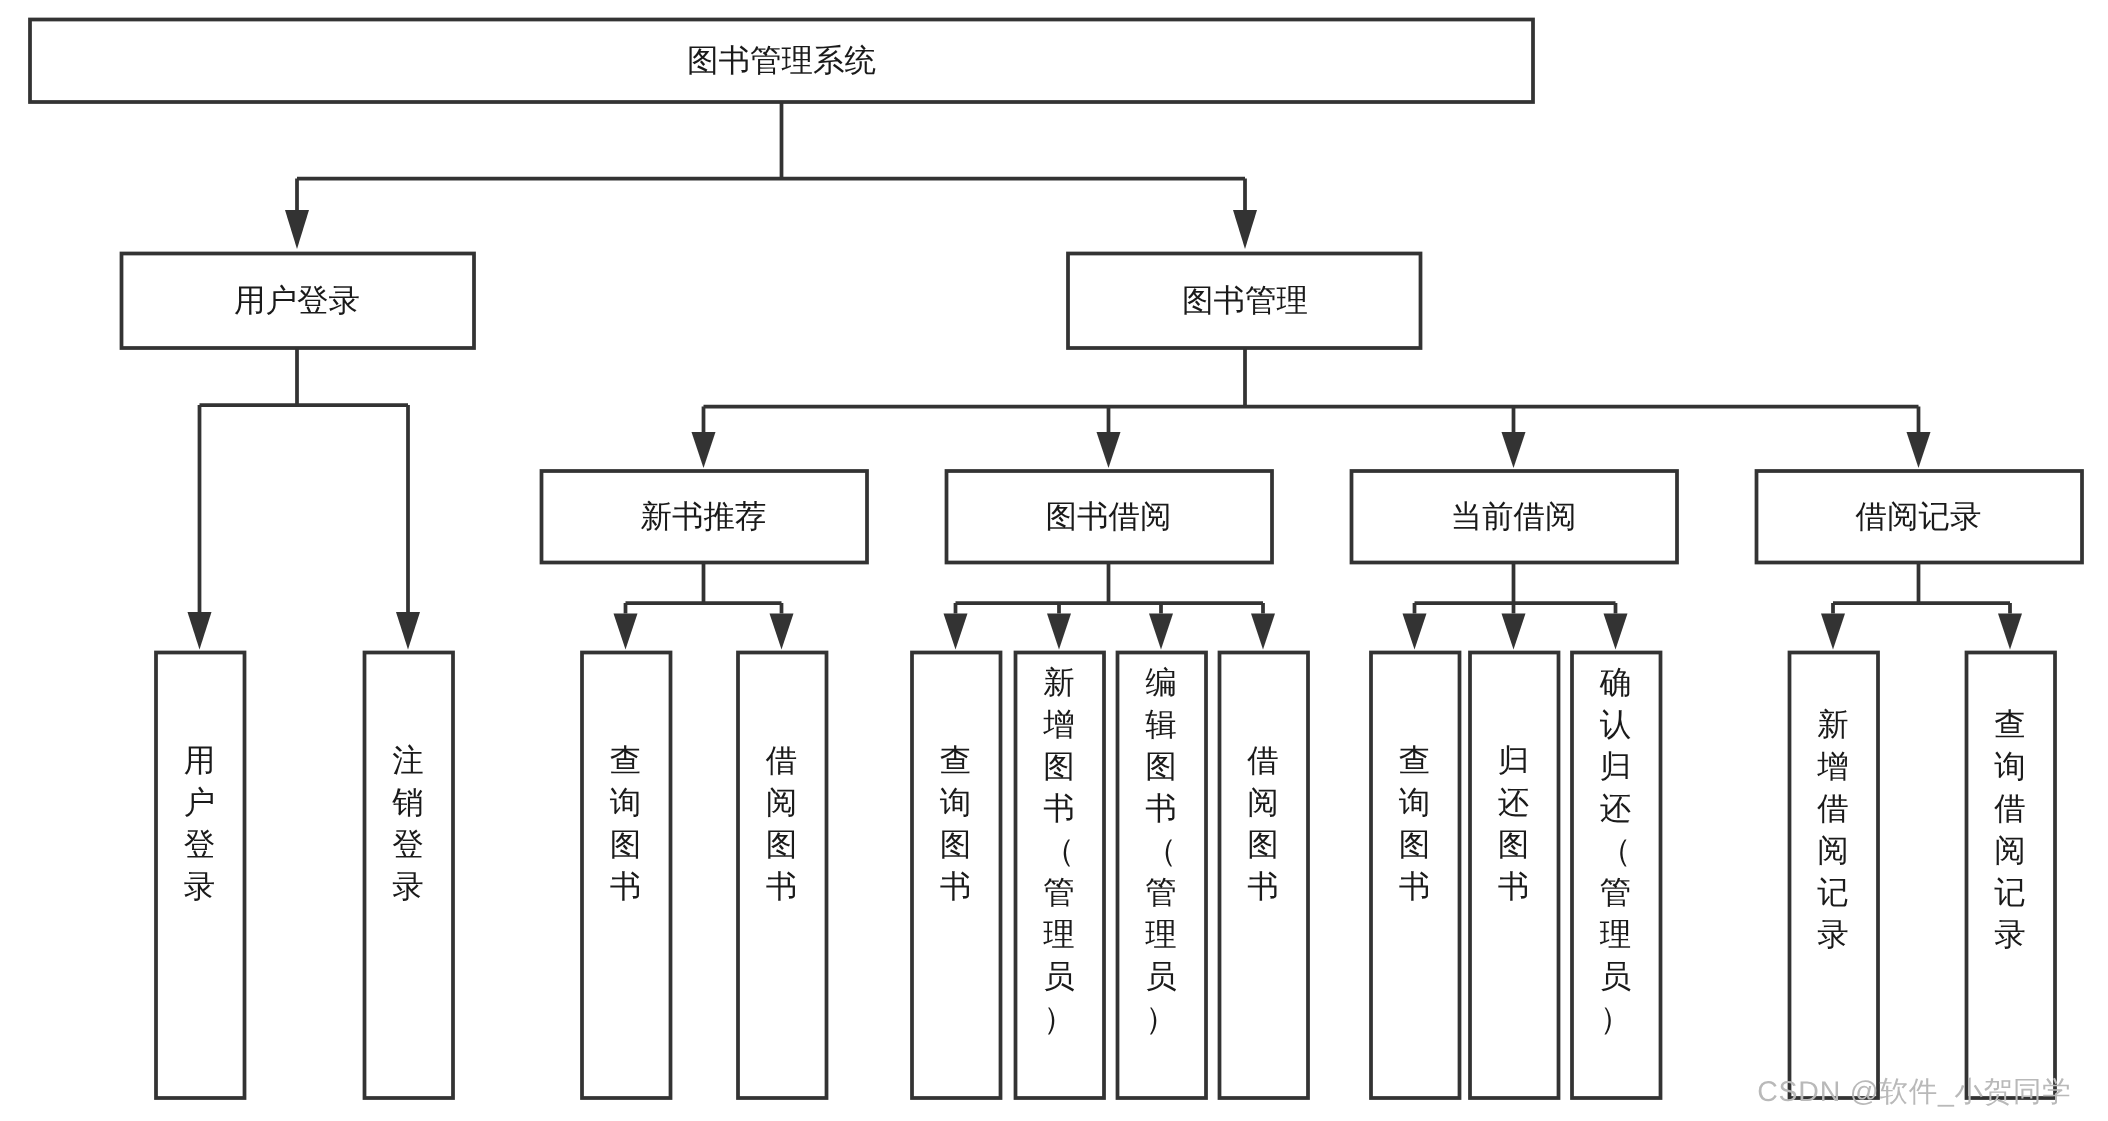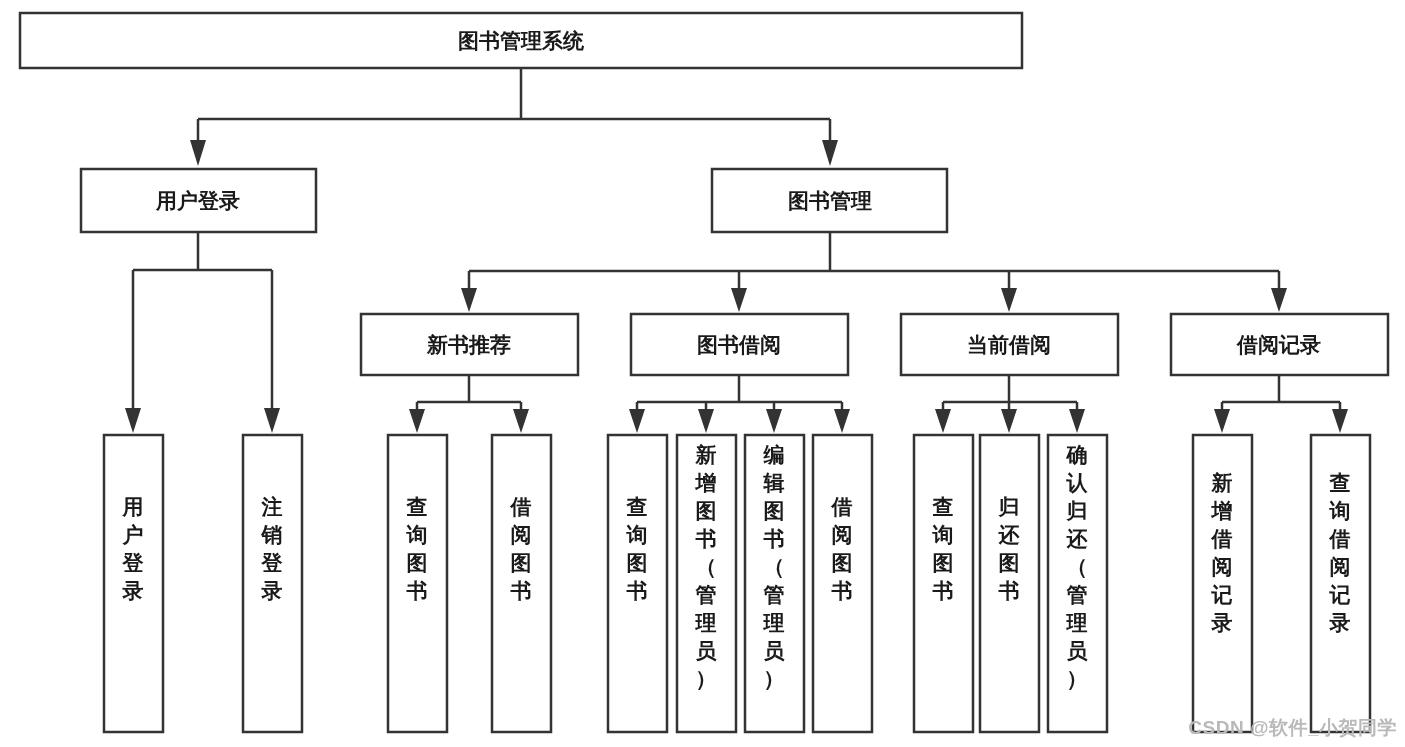--- a/index.html
+++ b/index.html
@@ -11,21 +11,20 @@
     width: 1405px;
     height: 747px;
     font-family: "Liberation Sans", "DejaVu Sans", sans-serif;
     overflow: hidden;
   }
   #diagram-root {
     position: relative;
     width: 1405px;
     height: 747px;
     background: #ffffff;
-    font-weight: bold;
   }
   svg#diagram-svg {
     position: absolute;
     top: 0;
     left: 0;
     width: 1405px;
     height: 747px;
     display: block;
   }
   .node-box {
@@ -51,21 +50,21 @@
     dominant-baseline: middle;
   }
   .node-label-v {
     font-family: "Liberation Sans", "DejaVu Sans", sans-serif;
     font-size: 21px;
     fill: #1a1a1a;
     text-anchor: middle;
   }
   .watermark {
     position: absolute;
-    right: 8px;
+    right: 24px;
     bottom: 6px;
     font-family: "Liberation Sans", "DejaVu Sans", sans-serif;
     font-size: 19px;
     color: #b9b9b9;
     letter-spacing: 0.5px;
     white-space: nowrap;
     user-select: none;
   }
 </style>
 </head>

